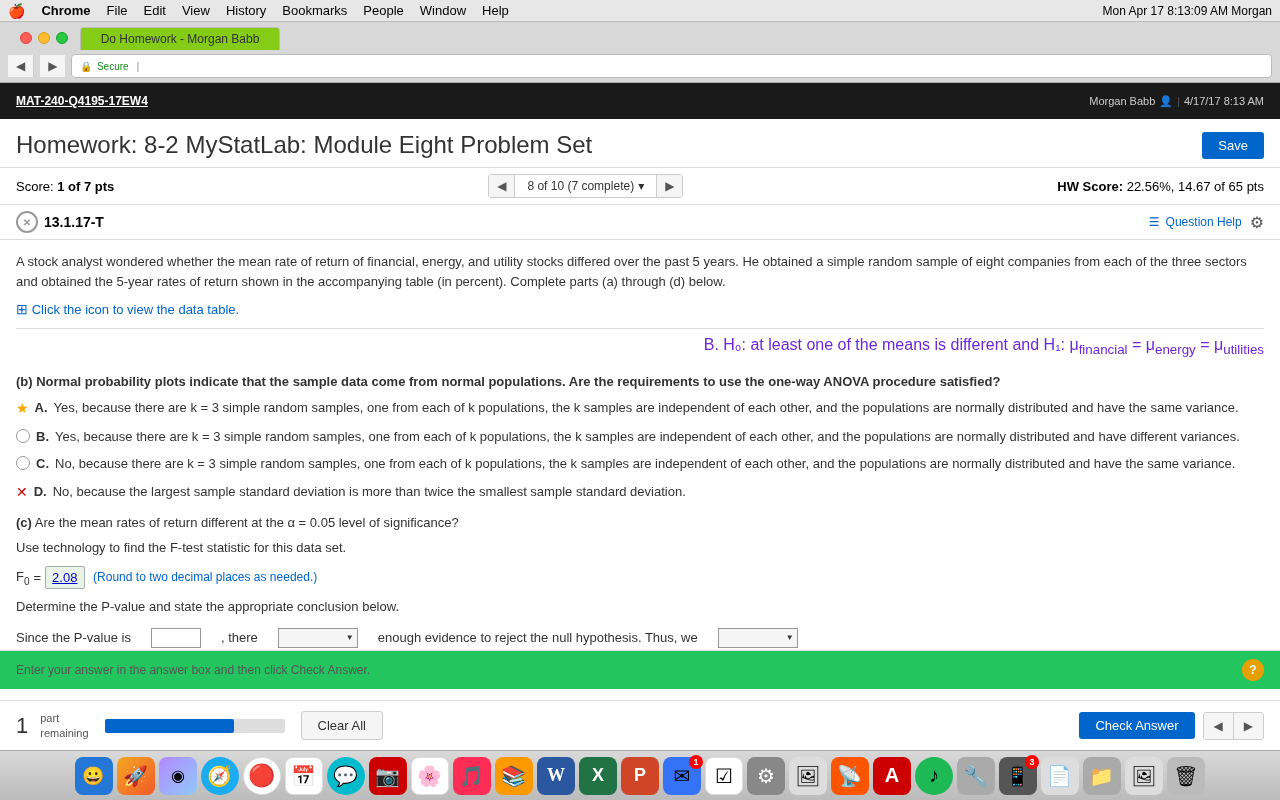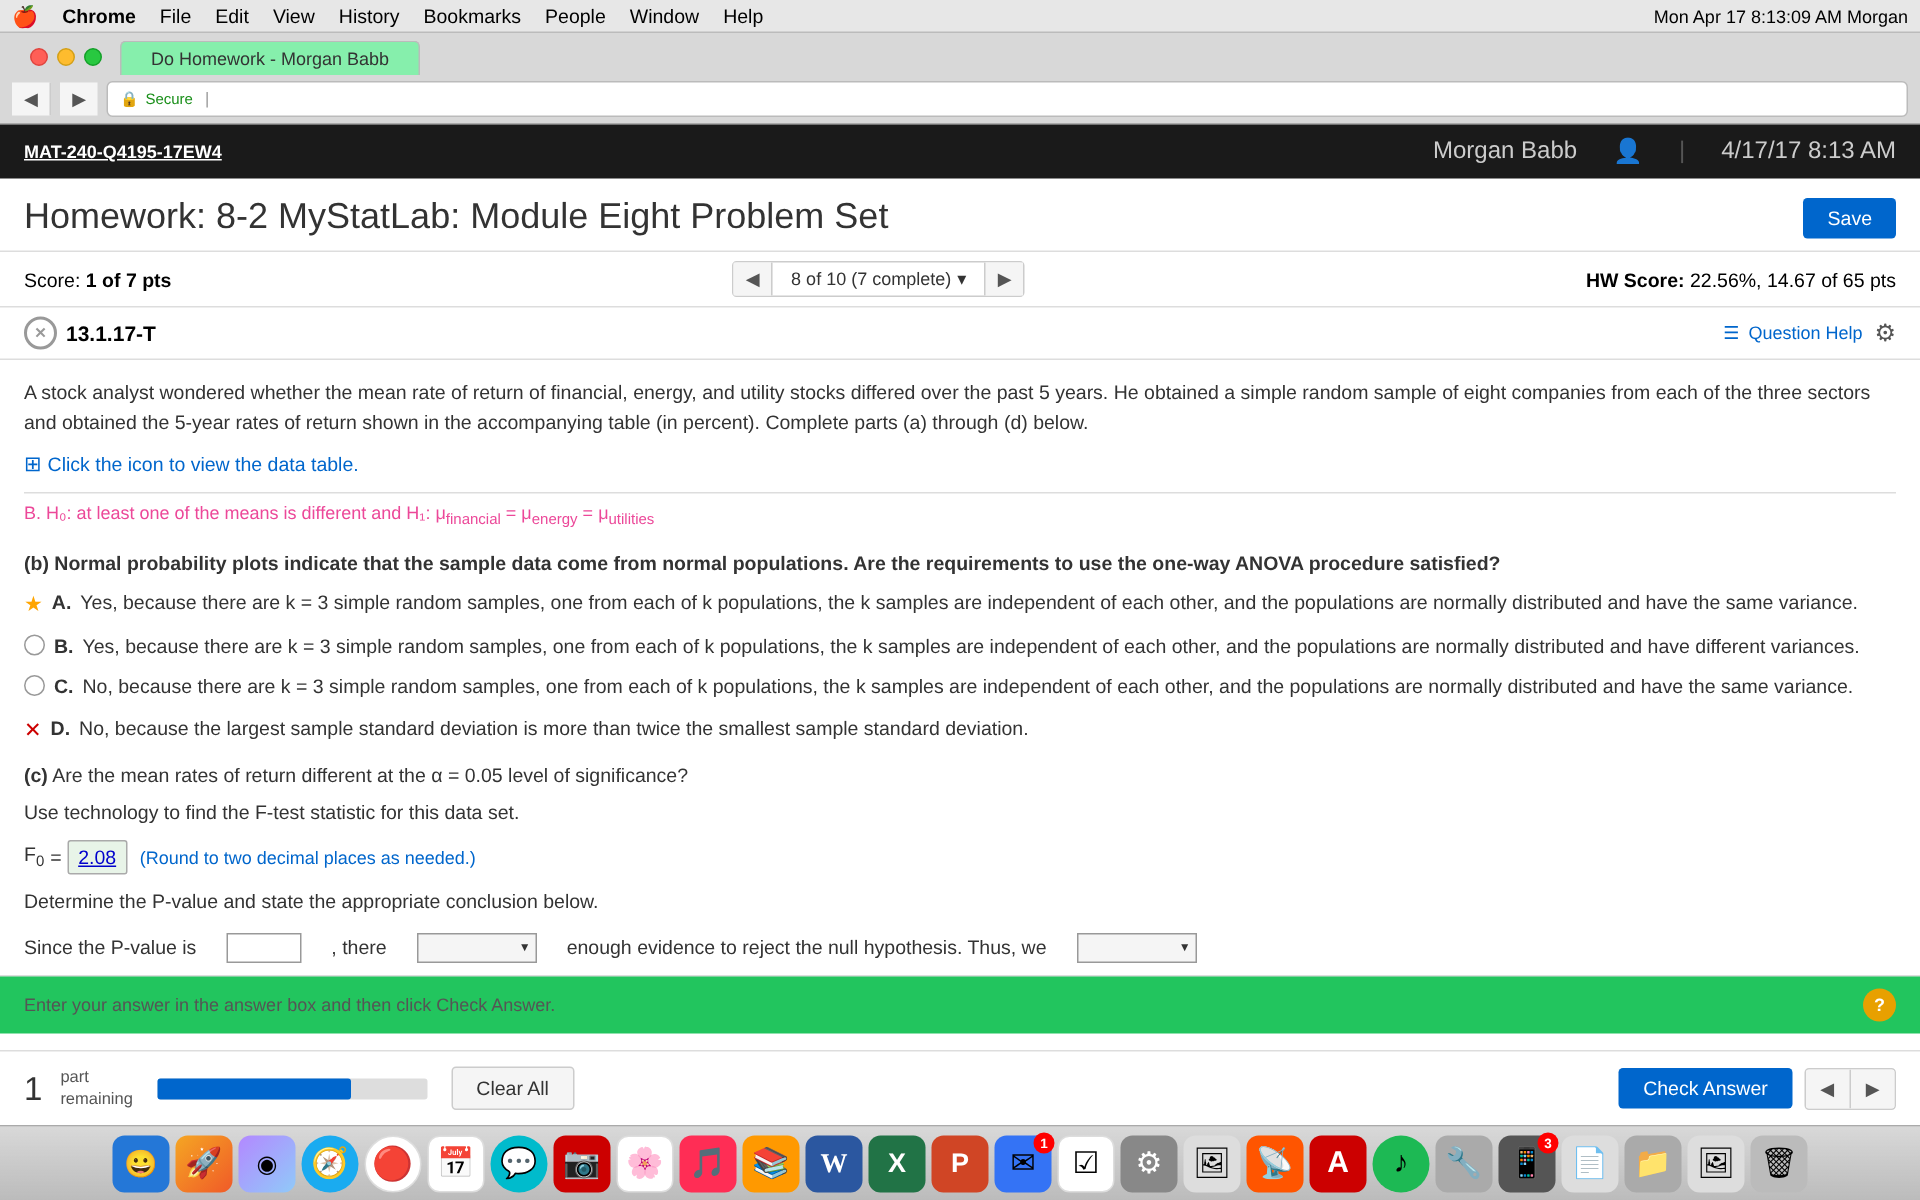--- a/index.html
+++ b/index.html
@@ -21,21 +21,21 @@
     .menu-bar .menu-item { cursor: default; text-align: center; }
     .menu-bar .menu-item.bold { font-weight: 700; }
     .menu-bar .right-items { display: flex; align-items: center; gap: 8px; font-size: 12px; }
 
     
     .browser-chrome {
       background: #d8d8d8;
       border-bottom: 1px solid #aaa;
     }
     .tab {
-      background: #86efac;
+      background: #84cc16;
       border: 1px solid #bbb;
       border-bottom: none;
       border-radius: 4px 4px 0 0;
       padding: 4px 0;
       font-size: 12px;
       color: #333;
       min-width: 200px;
       text-align: center;
     }
     .traffic-lights {
@@ -81,21 +81,21 @@
     .app-header {
       background: #1a1a1a;
       color: #fff;
       height: 36px;
       display: flex;
       align-items: center;
       justify-content: space-between;
       padding: 0 16px;
     }
     .app-header .course-name { font-size: 12px; font-weight: 600; text-decoration: underline; }
-    .app-header .user-info { font-size: 16px; color: #ccc; display: flex; align-items: center; gap: 24px; }
+    .app-header .user-info { font-size: 11px; color: #ccc; display: flex; align-items: center; gap: 4px; }
 
     
     .page-header {
       padding: 12px 16px 8px;
       border-bottom: 1px solid #ddd;
       display: flex;
       align-items: flex-end;
       justify-content: space-between;
     }
     .hw-title { font-size: 24px; font-weight: 300; color: #333; }
@@ -184,25 +184,26 @@
       line-height: 1.5;
       overflow-y: auto;
       height: calc(800px - 22px - 28px - 36px - 36px - 40px - 36px - 36px - 60px - 50px);
     }
 
     .question-text { margin-bottom: 8px; }
     .data-table-link { color: #0066cc; cursor: pointer; display: flex; align-items: center; gap: 4px; margin-bottom: 8px; }
     .grid-icon { color: #0066cc; font-size: 14px; }
 
     .cut-text {
-      color: #ec4899;
-      font-size: 12px;
+      color: #6d28d9;
+      font-size: 16px;
       border-top: 1px solid #ddd;
       padding: 4px 0;
       margin-bottom: 6px;
+      text-align: right;
     }
 
     .part-label { font-weight: 700; margin: 8px 0 4px; }
     .answer-option {
       display: flex;
       align-items: flex-start;
       gap: 6px;
       margin: 4px 0;
       padding: 2px 0;
     }

